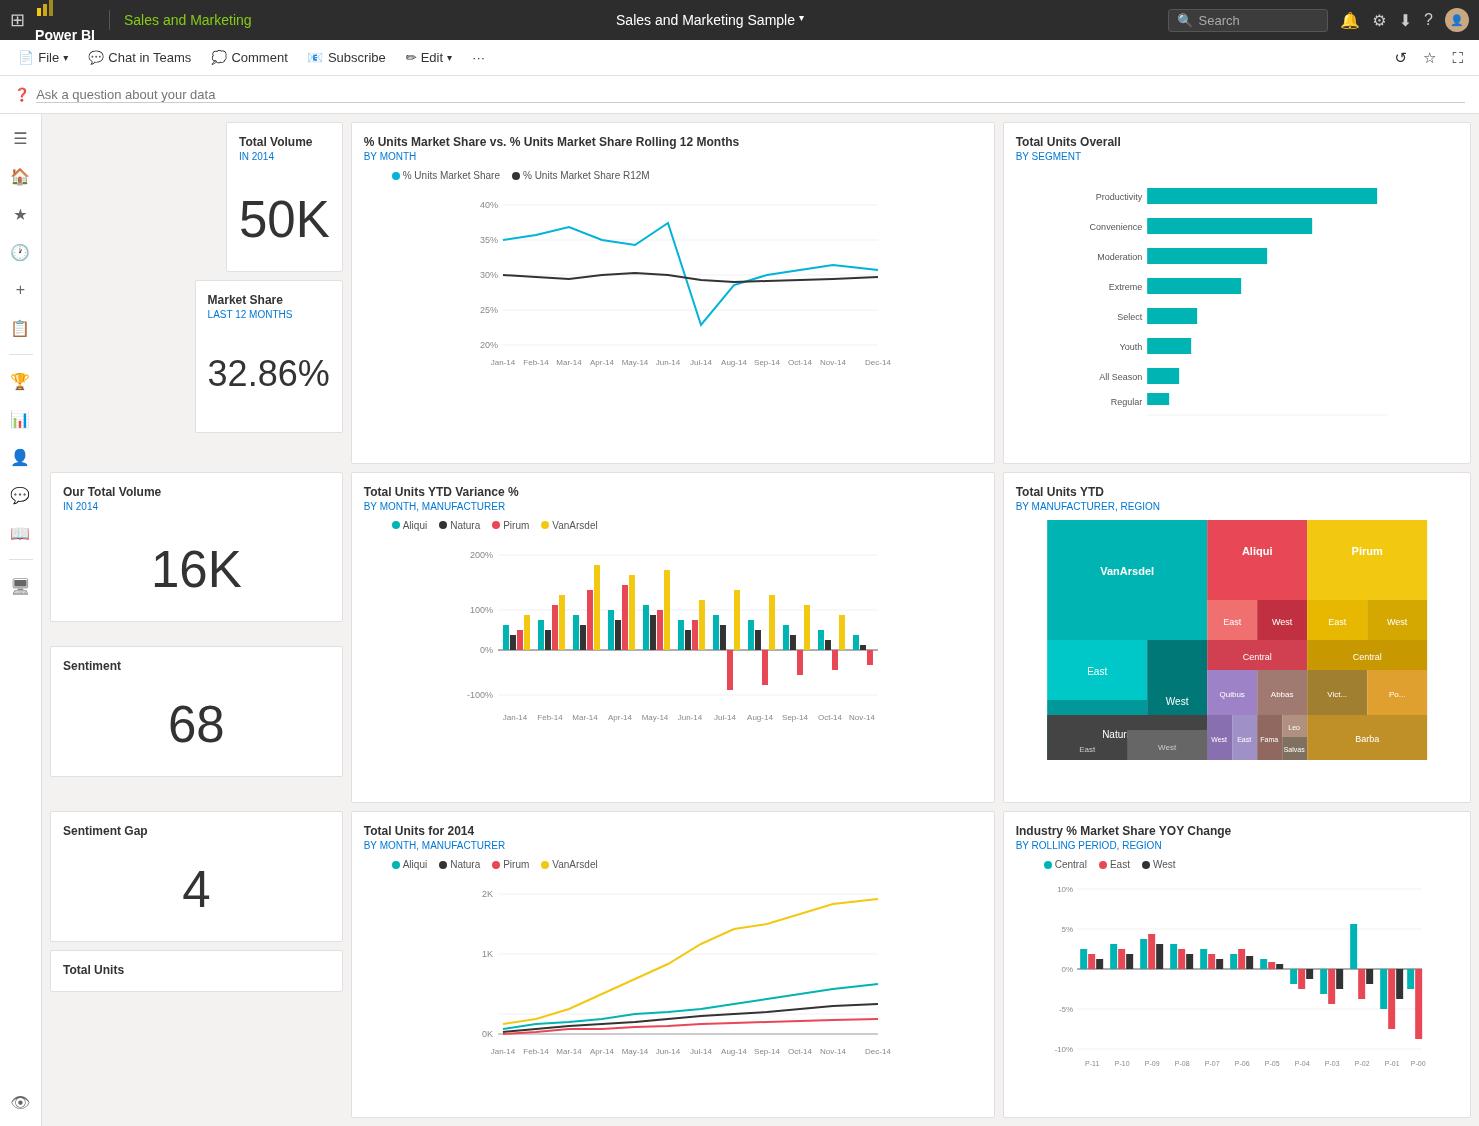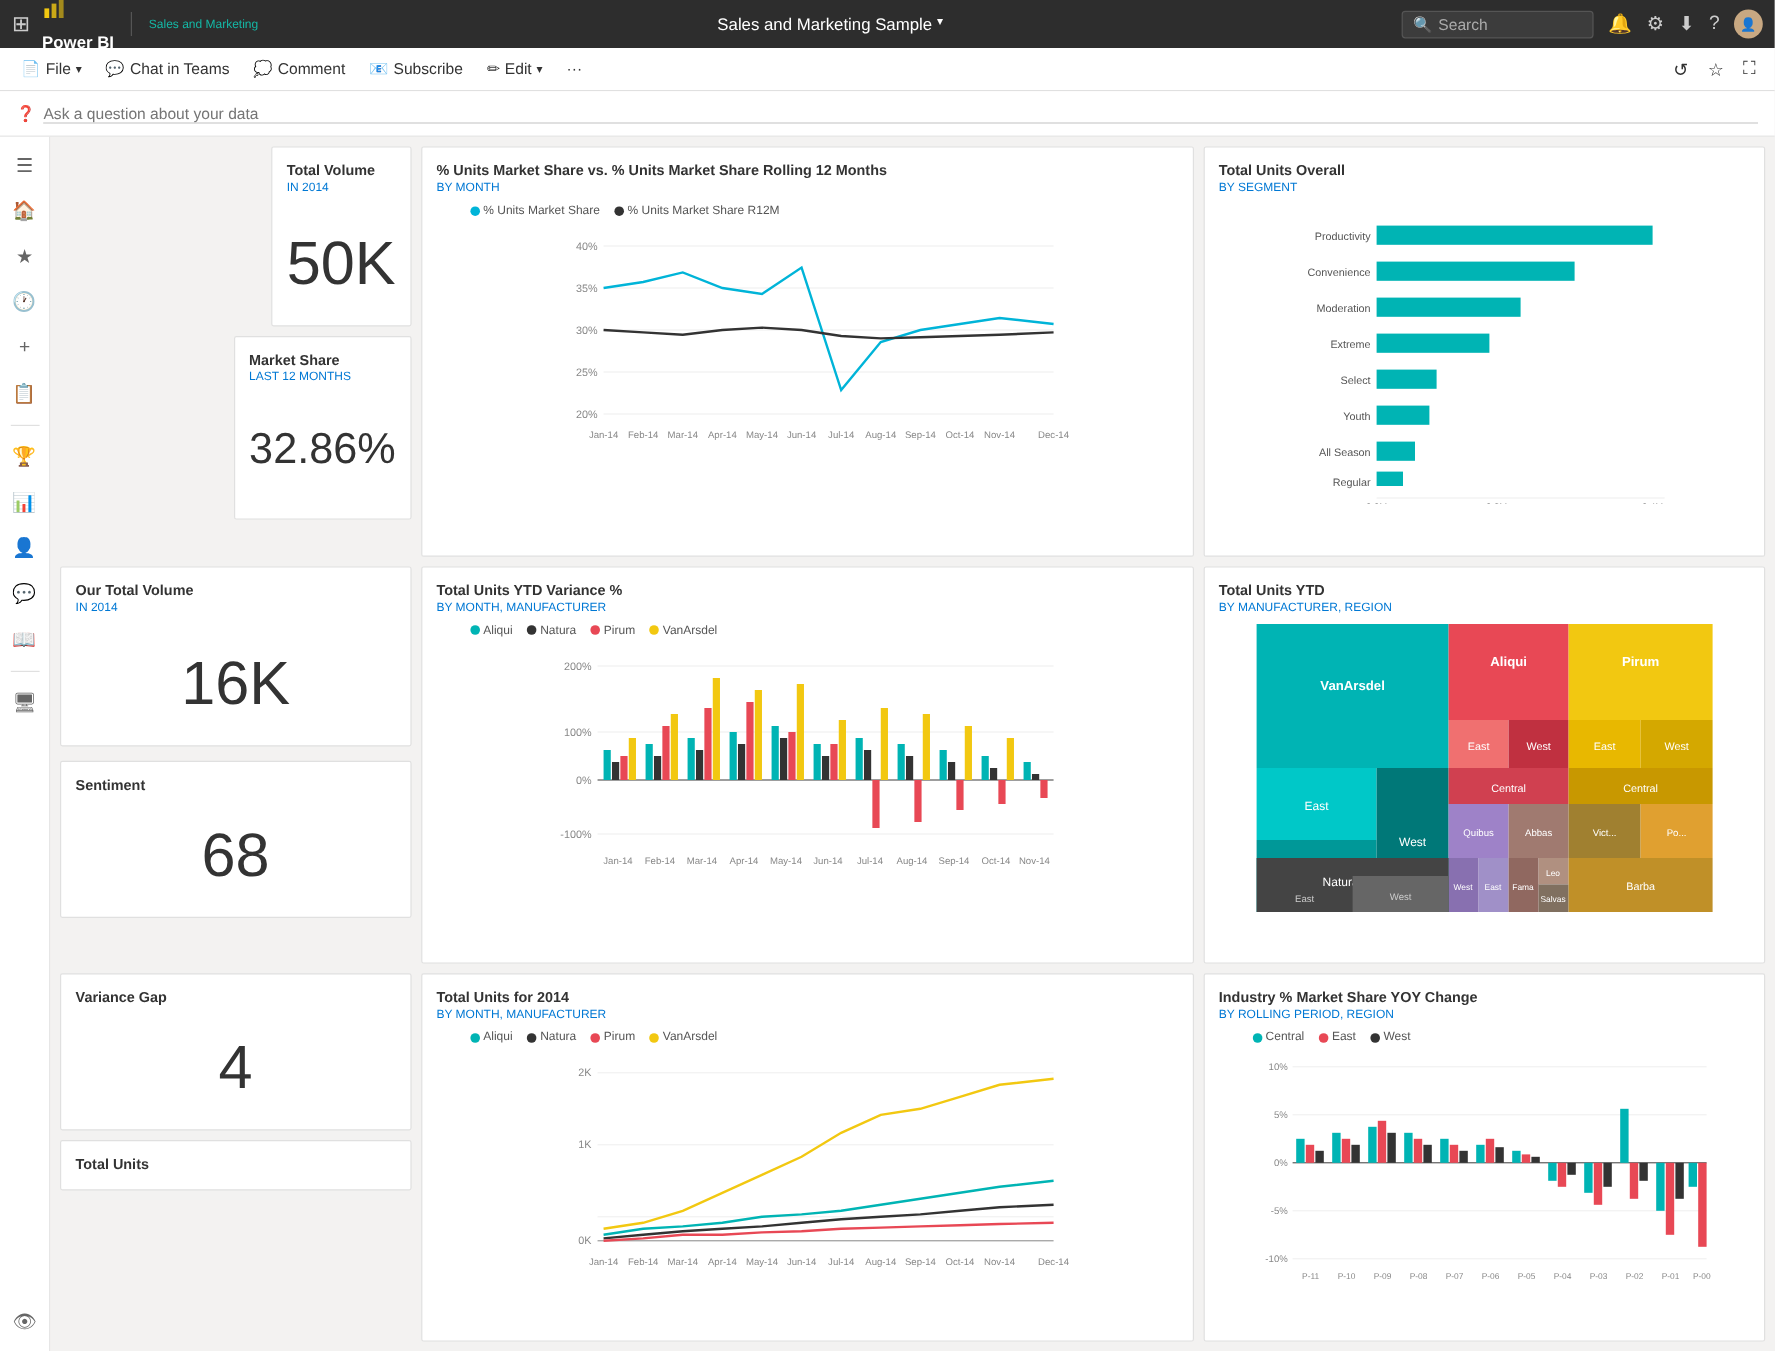--- a/index.html
+++ b/index.html
@@ -13,21 +13,21 @@
       display: flex;
       align-items: center;
       padding: 0 10px;
       gap: 10px;
       color: #fff;
     }
     .top-nav .app-grid { font-size: 18px; cursor: pointer; color: #ccc; }
     .top-nav .brand { display: flex; gap: 6px; flex-direction: column; }
     .top-nav .brand-logo { color: #f2c811; font-weight: bold; font-size: 15px; }
     .top-nav .divider-v { width: 1px; height: 20px; background: #555; margin: 0 4px; }
-    .top-nav .workspace { color: #14b8a6; font-size: 10px; }
+    .top-nav .workspace { color: #84cc16; font-size: 14px; }
     .top-nav .center { flex: 1; display: flex; justify-content: center; }
     .top-nav .report-title { color: #fff; font-size: 14px; display: flex; align-items: flex-start; gap: 4px; cursor: pointer; }
     .top-nav .right-icons { display: flex; align-items: center; gap: 12px; }
     .search-box {
       display: flex; align-items: center; background: #3c3c3c; border: 1px solid #555;
       border-radius: 3px; padding: 3px 8px; gap: 5px; width: 160px;
     }
     .search-box input { background: transparent; border: none; color: #fff; outline: none; font-size: 13px; width: 100%; }
     .search-box input::placeholder { color: #aaa; }
     .icon-btn { color: #ccc; font-size: 16px; cursor: pointer; background: none; border: none; }
@@ -300,21 +300,21 @@
         <rect x="80" y="198" width="32" height="16" fill="#00b4b4"></rect>
         <rect x="80" y="223" width="22" height="12" fill="#00b4b4"></rect>
 
         <line x1="80" y1="245" x2="320" y2="245" stroke="#e0e0e0" stroke-width="0.5"></line>
         <text x="80" y="255" text-anchor="middle" font-size="8" fill="#888">0.0M</text>
         <text x="180" y="255" text-anchor="middle" font-size="8" fill="#888">0.2M</text>
         <text x="310" y="255" text-anchor="middle" font-size="8" fill="#888">0.4M</text>
       </svg>
     </div>
 
-    <div style="display:flex;flex-direction:column;gap:12px;">
+    <div style="display:flex;flex-direction:column;gap:24px;">
       <div class="card">
         <div class="card-title">Our Total Volume</div>
         <div class="card-subtitle">IN 2014</div>
         <div class="big-number">16K</div>
       </div>
       <div class="card">
         <div class="card-title">Sentiment</div>
         <div class="big-number">68</div>
       </div>
     </div>
@@ -498,21 +498,21 @@
         <text x="120" y="230" text-anchor="middle" font-size="8" fill="#ccc">West</text>
 
         <rect x="160" y="0" width="0" height="0"></rect>
 
         <rect x="160" y="150" width="0" height="0"></rect>
       </svg>
     </div>
 
     <div style="display:flex;flex-direction:column;gap:8px;">
       <div class="card">
-        <div class="card-title">Variance Gap</div>
+        <div class="card-title">Sentiment Gap</div>
         <div class="big-number">4</div>
       </div>
       <div class="card">
         <div class="card-title">Total Units</div>
       </div>
     </div>
 
     <div class="card">
       <div class="card-title">Total Units for 2014</div>
       <div class="card-subtitle">BY MONTH, MANUFACTURER</div>

